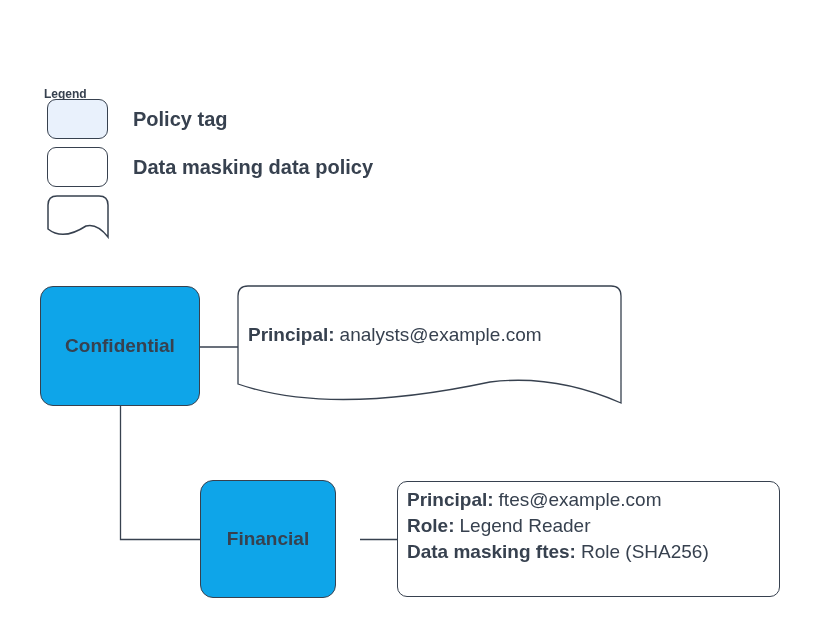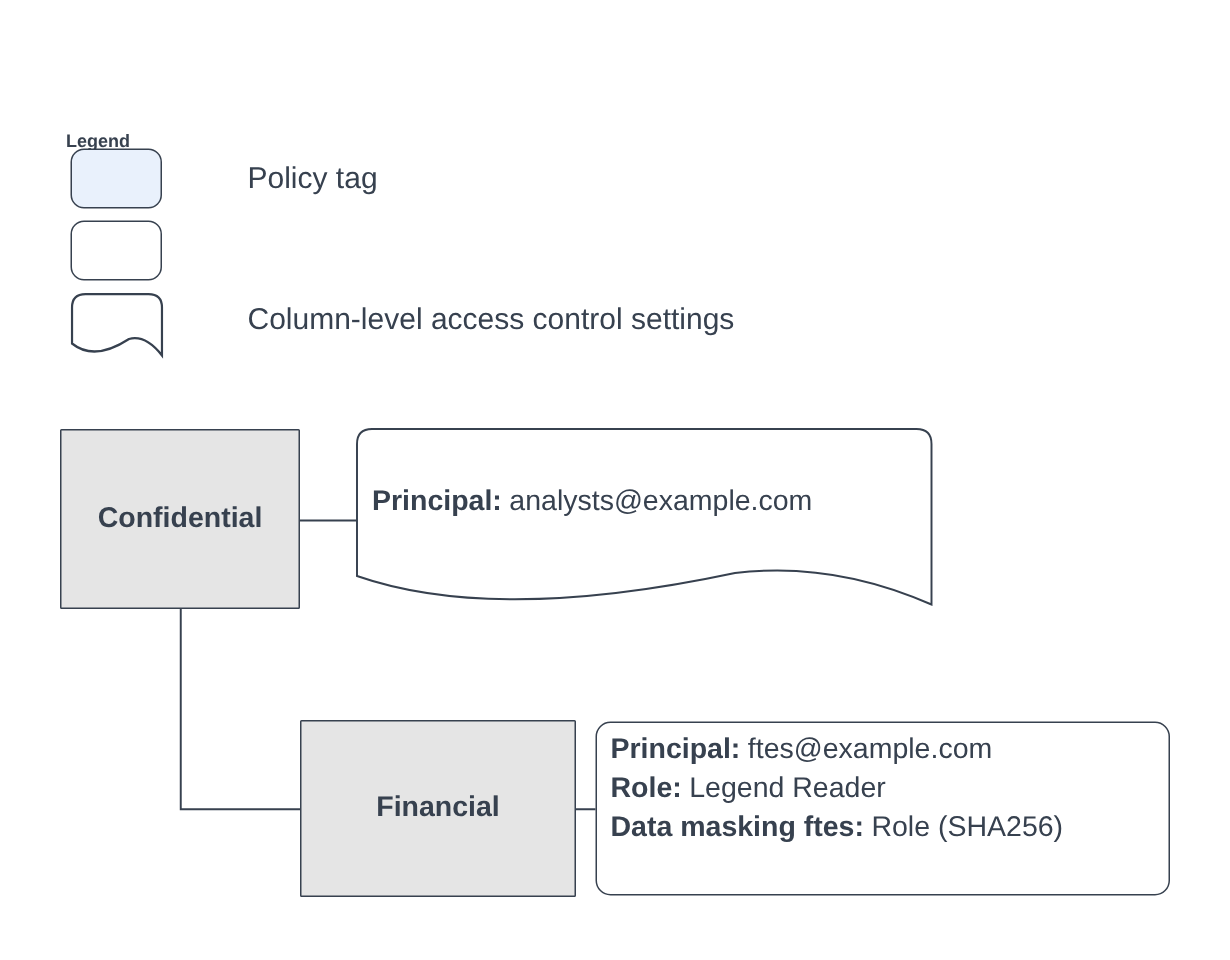--- a/index.html
+++ b/index.html
@@ -45,39 +45,38 @@
   .swatch.blue { background: #E9F1FC; }
   .swatch-doc {
     position: absolute;
     left: 47px;
     top: 195px;
   }
   .legend-label {
     position: absolute;
     left: 133px;
     font-size: 20px;
-    font-weight: normal;
+    font-weight: bold;
     line-height: 24px;
     white-space: nowrap;
-    margin-left: 32px;
   }
   .node {
     position: absolute;
-    background: #e5e5e5;
+    background: #0ea5e9;
     border: 1.5px solid #37414F;
-    border-radius: 1px;
+    border-radius: 13px;
     display: flex;
     align-items: center;
     justify-content: center;
     font-weight: bold;
     font-size: 19px;
     box-sizing: border-box;
   }
   .node-confidential { left: 40px; top: 286px; width: 160px; height: 120px; }
-  .node-financial   { left: 200px; top: 480px; width: 184px; height: 118px; }
+  .node-financial   { left: 200px; top: 480px; width: 136px; height: 118px; }
   .policy-rect {
     position: absolute;
     left: 397px;
     top: 481px;
     width: 383px;
     height: 116px;
     background: #ffffff;
     border: 1.5px solid #37414F;
     border-radius: 10px;
     box-sizing: border-box;
@@ -112,21 +111,21 @@
   <div class="legend-title">Legend</div>
 
   <div class="swatch blue" style="top:99px"></div>
   <div class="swatch" style="top:147px"></div>
   <svg class="swatch-doc" width="62" height="47" viewBox="0 0 62 47" aria-hidden="true">
     <path d="M 1,10 Q 1,1 10,1 L 52,1 Q 61,1 61,10 L 61,42
              Q 50,28 39,31 Q 16,46 1,34 Z" fill="#ffffff" stroke="#37414F" stroke-width="1.5"></path>
   </svg>
 
   <div class="legend-label" style="top:107px">Policy tag</div>
-  <div class="legend-label" style="top:201px">Column-level access control settings</div>
+  <div class="legend-label" style="top:155px">Data masking data policy</div>
 
   <div class="node node-confidential">
     <span>Confidential</span>
   </div>
 
   <div class="node node-financial">
     <span>Financial</span>
   </div>
 
   <div class="note-text note-text-acl">

